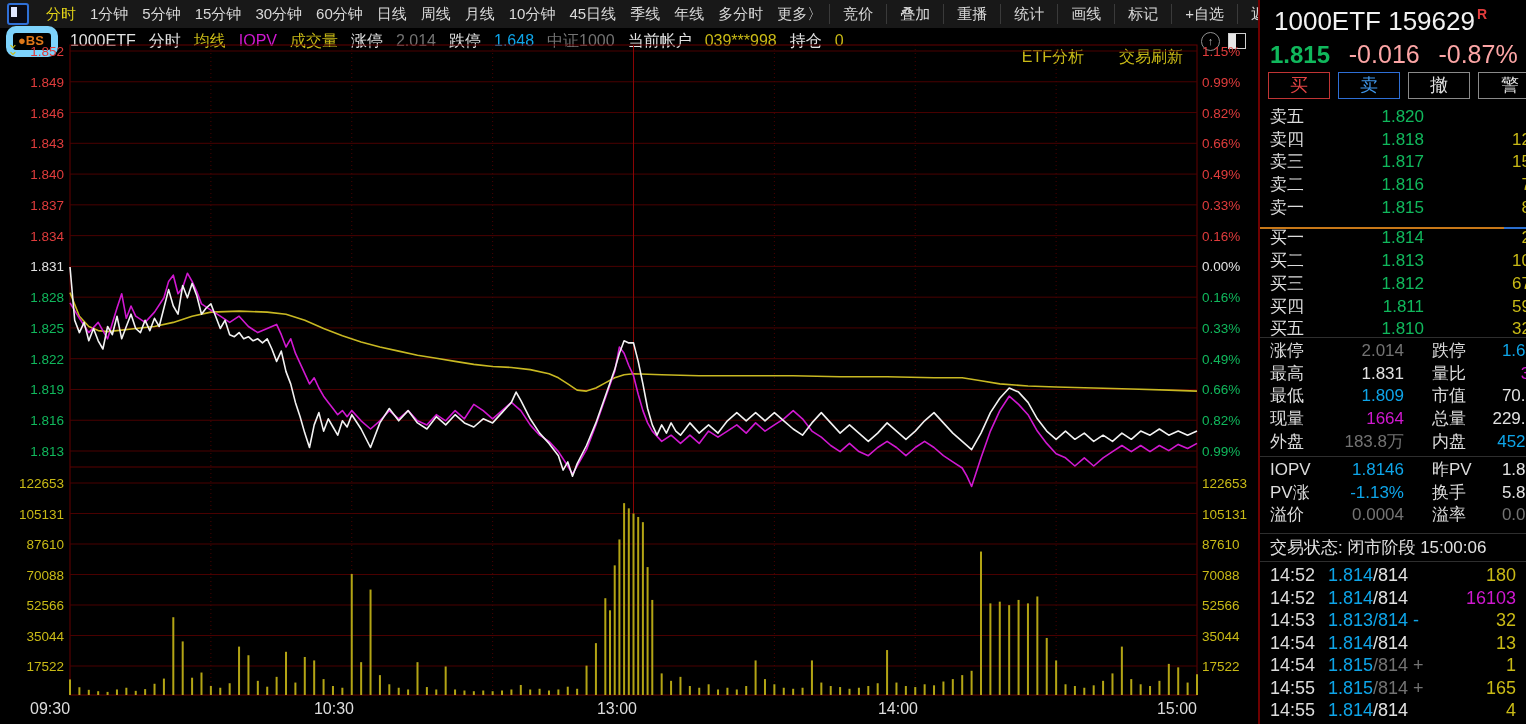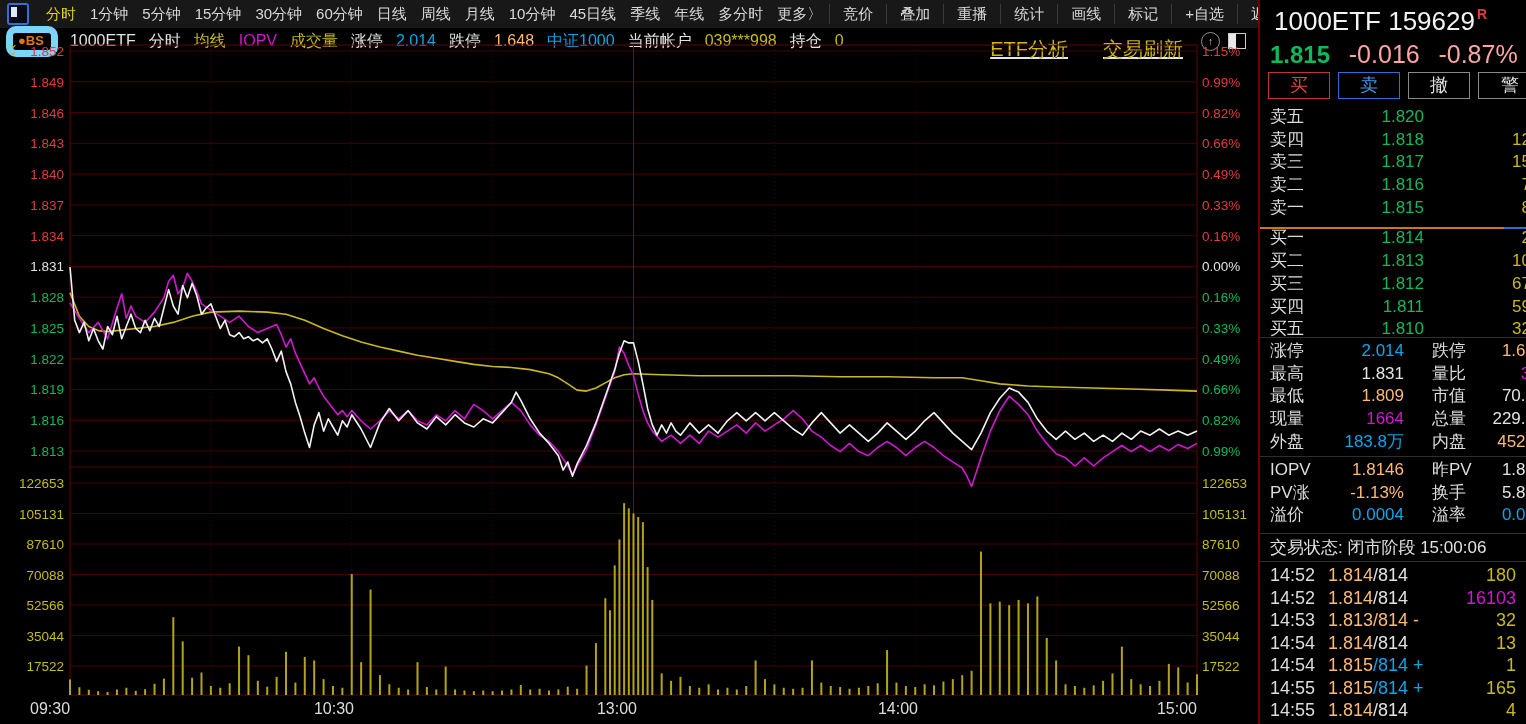--- a/index.html
+++ b/index.html
@@ -1,39 +1,39 @@
 <!DOCTYPE html>
 <html><head>
 <meta charset="utf-8">
 <style>
   html,body{margin:0;padding:0;background:#000;}
   body{width:1526px;height:724px;overflow:hidden;position:relative;
        font-family:"Liberation Sans","DejaVu Sans",sans-serif;
        -webkit-font-smoothing:antialiased;color:#e6e6e6;}
-  .c-w{color:#e2e2e2}.c-r{color:#0ea5e9}.c-g{color:#fdba74}.c-y{color:#c9ba16}
+  .c-w{color:#e2e2e2}.c-r{color:#737373}.c-g{color:#0ea5e9}.c-y{color:#c9ba16}
   .c-m{color:#d018d0}
 
   
   #topbar{position:absolute;left:0;top:0;width:1258px;height:28px;background:#181818;
           display:flex;align-items:center;font-size:15px;color:#d9d9d9;}
   #app-icon{width:18px;height:18px;margin:0 10px 0 7px;border:2px solid #2f6fd6;border-radius:3px;
             background:#0a0a14;position:relative;flex:0 0 auto;}
   #app-icon:after{content:"";position:absolute;left:2px;top:2px;width:6px;height:10px;background:#dfe6ff;}
   .tab{padding:0 7px;cursor:default;white-space:nowrap;}
   .tab.active{color:#e3d418;}
   #topbar-actions{margin-left:auto;display:flex;height:100%;align-items:center;}
   .tb-action{padding:0 13px;border-left:1px solid #3a3a3a;height:20px;line-height:20px;white-space:nowrap;}
 
   
   #chart-header{position:absolute;left:0;top:28px;width:1258px;height:26px;background:#000;
                 display:flex;align-items:center;font-size:16px;}
   #bs-badge{margin:0 12px 0 6px;border:7px solid #7dd3fc;border-radius:10px;color:#e07818;
             font-size:13px;font-weight:bold;padding:0 7px 1px 5px;line-height:16px;}
   #chart-header .hi{margin-right:13px;white-space:nowrap;}
-  #header-right{position:absolute;right:62px;top:8px;height:26px;display:flex;align-items:center;font-size:20px;text-decoration:underline;}
+  #header-right{position:absolute;right:62px;top:16px;height:26px;display:flex;align-items:center;font-size:16px;}
   #header-right .hi{margin-left:22px;}
   #icon-upload{position:absolute;right:38px;top:4px;width:17px;height:17px;border:1px solid #8f8f8f;
                border-radius:50%;color:#b9b9b9;font-size:11px;line-height:16px;text-align:center;}
   #icon-layout{position:absolute;right:12px;top:5px;width:16px;height:14px;border:1px solid #cfcfcf;position:absolute;}
   #icon-layout:after{content:"";position:absolute;left:0;top:0;width:7px;height:14px;background:#e8e8e8;}
 
   #collapse-chevron{position:absolute;left:6px;top:40px;color:#c9ba16;font-size:13px;line-height:7px;
                     letter-spacing:0;width:14px;text-align:center;}
 
   

